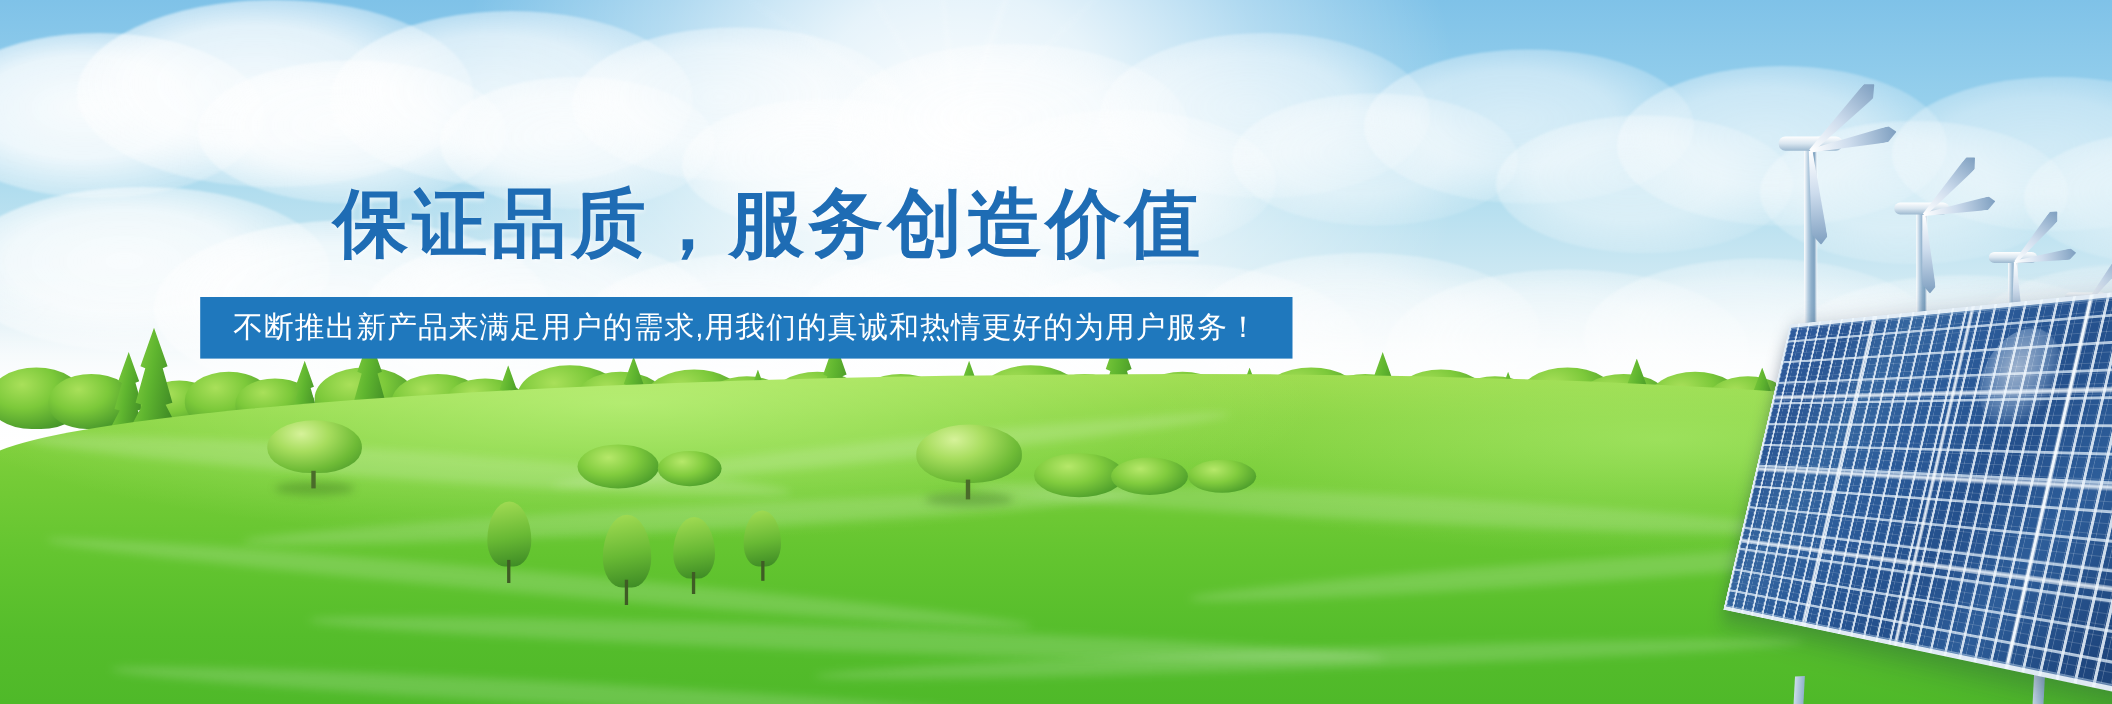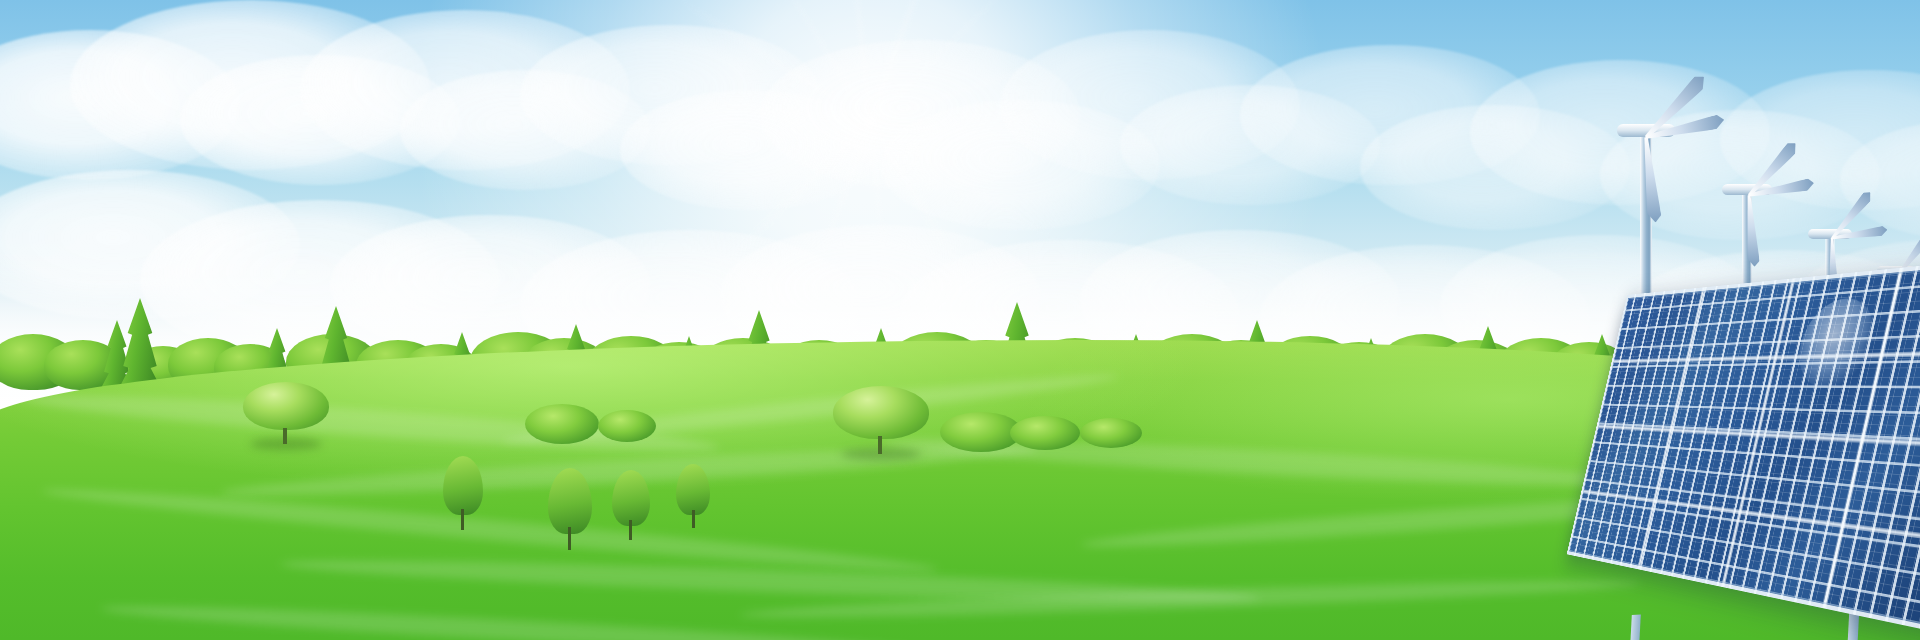--- a/index.html
+++ b/index.html
@@ -497,15 +497,19 @@
       <div class="solar-mullion-v" style="left:48%;"></div>
       <div class="solar-mullion-v" style="left:72%;"></div>
       <div class="solar-mullion-h" style="top:25%;"></div>
       <div class="solar-mullion-h" style="top:50%;"></div>
       <div class="solar-mullion-h" style="top:75%;"></div>
       <div class="solar-frame"></div>
       <div class="solar-glare"></div>
     </div>
   </div>
 
-
+  <div class="headline">保证品质，服务创造价值</div>
+
+  <div class="subbar">
+    <div class="subbar-text">不断推出新产品来满足用户的需求,用我们的真诚和热情更好的为用户服务！</div>
+  </div>
 
 </div>
 
 </body></html>

